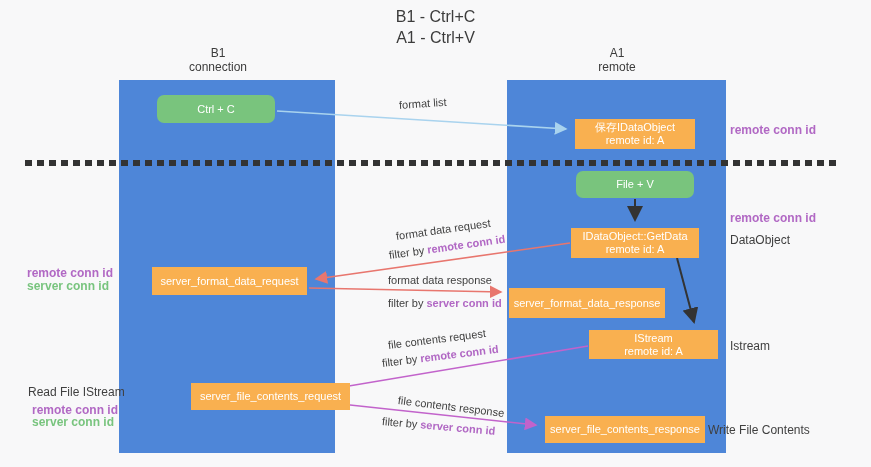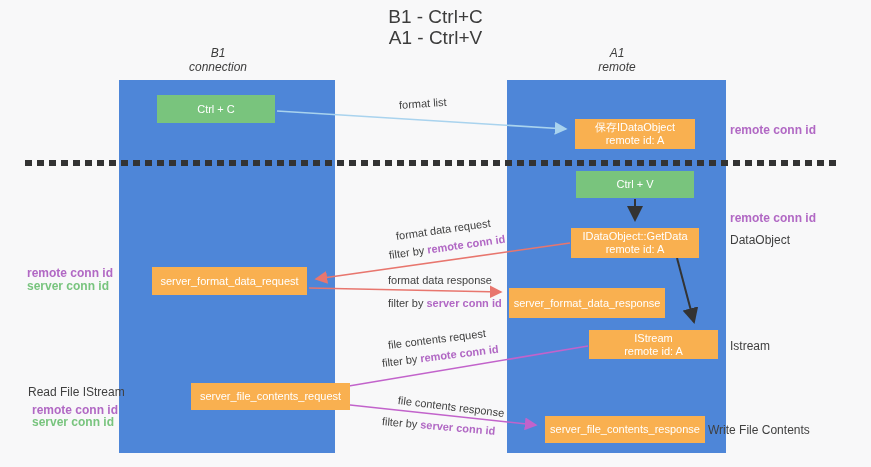--- a/index.html
+++ b/index.html
@@ -2,30 +2,30 @@
 <html style="--bg: #f8f8f9; --column-blue: #4e86d8; --box-green: #79c47d; --box-orange: #f9b050; --accent-purple: #b168c4; --accent-green: #78c47e; --arrow-lightblue: #a9d3ee; --arrow-salmon: #e8766e; --arrow-magenta: #c263cb; --arrow-black: #333333;"><head>
 <meta charset="utf-8">
 <style>
   html,body { margin:0; padding:0; }
   body { font-family:"Liberation Sans", sans-serif; background:#e9e9e9; }
   .canvas {
     position:relative; width:871px; height:467px; overflow:hidden;
     background:var(--bg,#f8f8f9); margin:0 auto;
   }
   .abs { position:absolute; }
-  .title { left:0; right:0; top:6px; text-align:center; font-size:19px;
+  .title { left:0; right:0; top:6px; text-align:center; font-size:16px;
            line-height:21px; color:#3c3c3c; }
   .col-header { top:46px; width:140px; text-align:center; font-size:12px;
-                line-height:14px; color:#3c3c3c;font-style:italic; }
+                line-height:14px; color:#3c3c3c; }
   .column { top:80px; height:373px; background:var(--column-blue,#4e86d8); }
   .divider { left:25px; top:160px; width:813px; height:6px;
              background:repeating-linear-gradient(90deg,#333 0 7px,transparent 7px 12px); }
   .node { display:flex; flex-direction:column; align-items:center; justify-content:center;
           color:#fff; font-size:11px; line-height:13px; text-align:center; }
-  .node.green  { background:var(--box-green,#79c47d); }
+  .node.green  { background:var(--box-green,#79c47d);border-radius:7px; }
   .node.orange { background:var(--box-orange,#f9b050); }
   .flow-label { font-size:11px; color:#3f3f3f; white-space:nowrap; transform-origin:left center; }
   .rot-n8 { transform:rotate(-8deg); }
   .rot-n7 { transform:rotate(-7deg); }
   .rot-n4 { transform:rotate(-4deg); }
   .rot-p7 { transform:rotate(7deg); }
   .rot-p5 { transform:rotate(5deg); }
   .key-purple { color:var(--accent-purple,#b168c4); font-weight:bold; }
   .side-label { font-size:12px; color:#3f3f3f; white-space:nowrap; }
   .side-label.purple { color:var(--accent-purple,#b168c4); font-weight:bold; }
@@ -92,21 +92,21 @@
   <div class="abs node green" style="left:157px; top:95px; width:118px; height:28px;">
     <span>Ctrl + C</span>
   </div>
 
   <div class="abs node orange" style="left:575px; top:119px; width:120px; height:30px;">
     <span>保存IDataObject</span>
     <span>remote id: A</span>
   </div>
 
   <div class="abs node green" style="left:576px; top:171px; width:118px; height:27px;">
-    <span>Ctrl + V</span>
+    <span>File + V</span>
   </div>
 
   <div class="abs node orange" style="left:571px; top:228px; width:128px; height:30px;">
     <span>IDataObject::GetData</span>
     <span>remote id: A</span>
   </div>
 
   <div class="abs node orange" style="left:152px; top:267px; width:155px; height:28px;">
     <span>server_format_data_request</span>
   </div>

